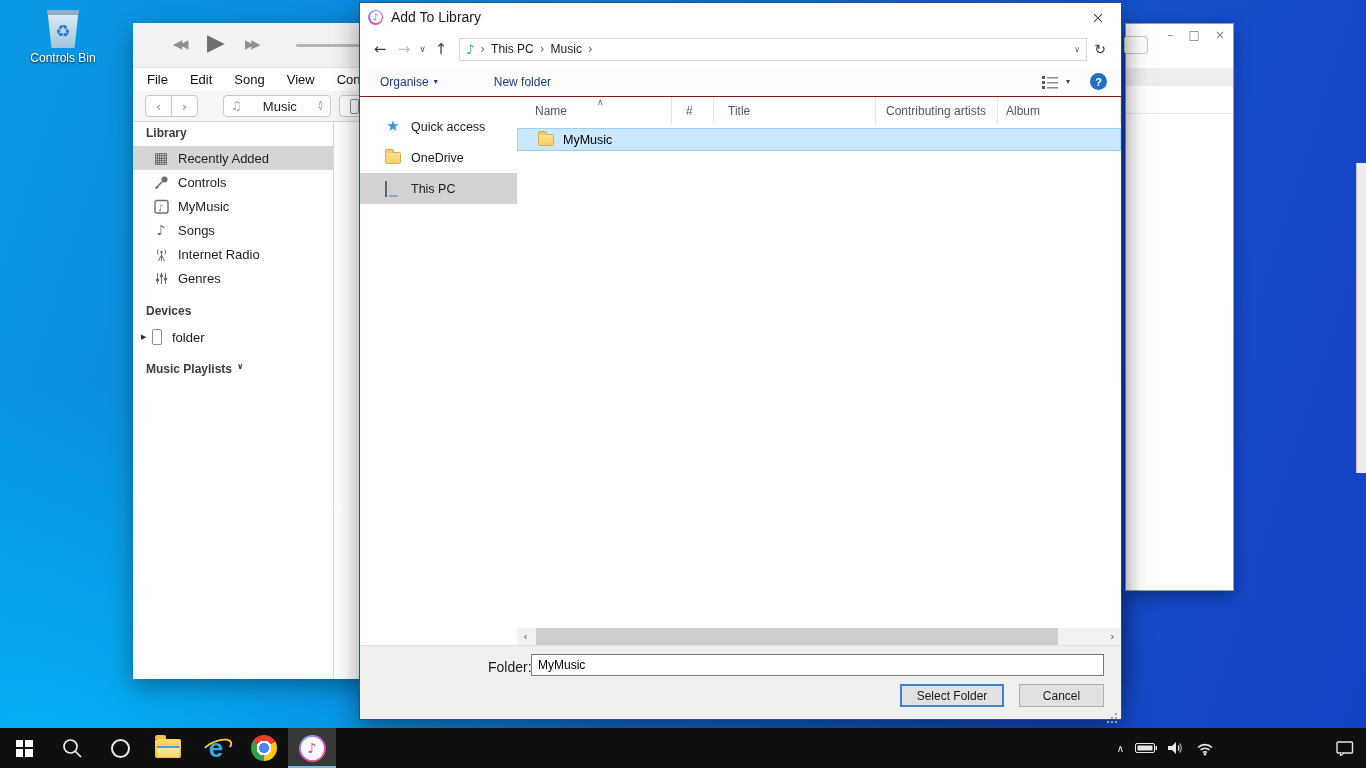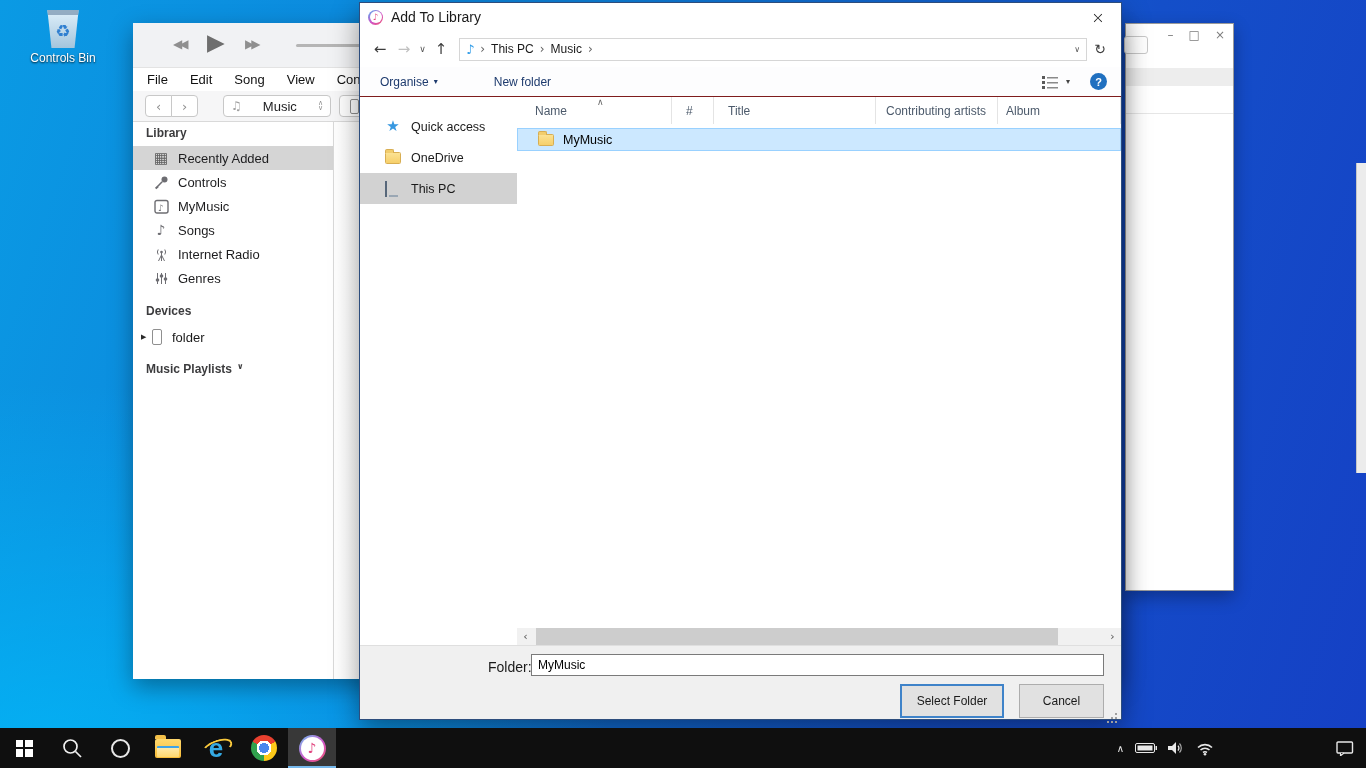--- a/index.html
+++ b/index.html
@@ -129,21 +129,21 @@
   .fl-row { margin-top:4px; height:23px; background:#cce8ff; border:1px solid #99d1ff; display:flex; align-items:center; padding-left:20px; gap:9px; }
   .fl-row .name { font-size:12.5px; color:#000; }
   .hscroll { height:17px; display:flex; flex:none; background:#f1f1f1; }
   .hs-btn { width:17px; display:flex; align-items:center; justify-content:center; color:#505050; font-size:11px; background:#f1f1f1; }
   .hs-track { flex:1; position:relative; }
   .hs-thumb { position:absolute; left:2px; top:0; height:17px; width:91.5%; background:#cdcdcd; }
   .dlg-footer { height:74px; background:#f0f0f0; border-top:1px solid #dfdfdf; position:relative; flex:none; }
   .f-label { position:absolute; left:128px; top:13px; font-size:14px; }
   .f-input { position:absolute; left:171px; top:8px; width:573px; height:22px; border:1px solid #7a7a7a; background:#fff;
              font:12px "Liberation Sans",sans-serif; padding:0 6px; outline:none; }
-  .btn { position:absolute; top:38px; height:34px; background:#e1e1e1; font:12px "Liberation Sans",sans-serif;
+  .btn { position:absolute; top:38px; height:23px; background:#e1e1e1; font:12px "Liberation Sans",sans-serif;
          display:flex; align-items:center; justify-content:center; }
   .btn.primary { left:540px; width:104px; border:2px solid #3f83c9; }
   .btn.plain { left:659px; width:85px; border:1px solid #adadad; }
   .grip { position:absolute; right:4px; bottom:4px; width:2px; height:2px; background:#9f9f9f;
           box-shadow:-4px 4px 0 #9f9f9f, 0 4px 0 #9f9f9f, -8px 8px 0 #9f9f9f, -4px 8px 0 #9f9f9f, 0 8px 0 #9f9f9f; }
 
   
   .taskbar { position:absolute; left:0; bottom:0; width:1366px; height:40px; background:#0f0f0f; z-index:10; display:flex; align-items:center; }
   .tb-left { display:flex; height:100%; }
   .tb-btn { width:48px; height:100%; display:flex; align-items:center; justify-content:center; position:relative; }

